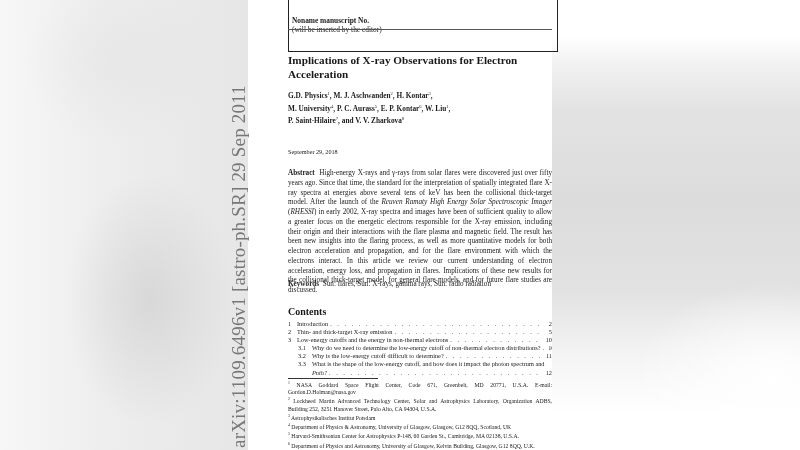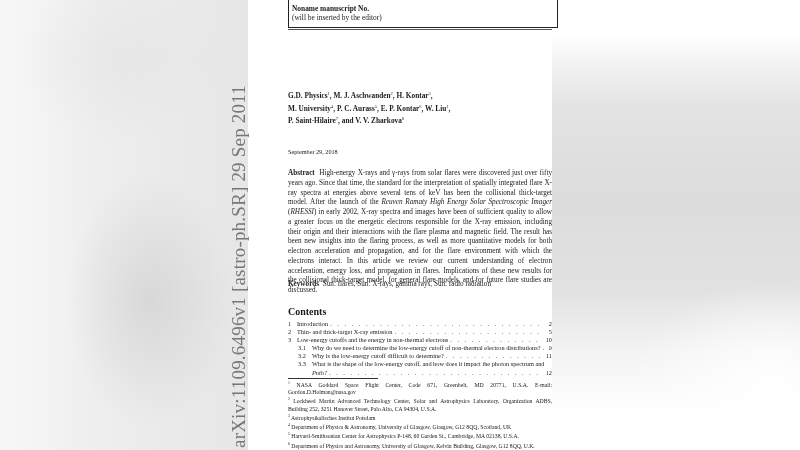--- a/index.html
+++ b/index.html
@@ -30,21 +30,21 @@
     background: #ffffff;
   }
   .arxiv-stamp {
     position: absolute; left: 228px; top: 448px;
     transform-origin: 0 0; transform: rotate(-90deg);
     white-space: nowrap; font-size: 19px; color: #777;
     letter-spacing: 0.2px; width: 330px;
   }
   .ms-box {
     position: absolute; left: 288px; top: 0; width: 262px; height: 19px;
-    border: 1px solid #222; border-top: none; padding: 4px 3px;
+    border: 1px solid #222; border-top: none; padding: 16px 3px;
     font-size: 7.4px; line-height: 9px;
   }
   .ms-box .ms-title { font-weight: bold; display: block; }
   .ms-rule { position: absolute; left: 288px; top: 29px; width: 264px; height: 1px; background: #555; }
   .title {
     position: absolute; left: 288px; top: 53px; width: 270px;
     font-size: 11.2px; font-weight: bold; line-height: 14px;
   }
   .authors {
     position: absolute; left: 288px; top: 89px; width: 270px;
@@ -83,21 +83,21 @@
 
 <div class="arxiv-stamp">arXiv:1109.6496v1  [astro-ph.SR]  29 Sep 2011</div>
 
 <div class="ms-box">
   <span class="ms-title">Noname manuscript No.</span>
   <span>(will be inserted by the editor)</span>
 </div>
 <div class="ms-rule"></div>
 
 <div class="title">
-  <br>
+  <span>Implications of X-ray Observations for Electron Acceleration</span><br>
 </div>
 
 <div class="authors">
   <span>G.D. Physics</span><sup>1</sup>,
   <span>M. J. Aschwanden</span><sup>2</sup>,
   <span>H. Kontar</span><sup>3</sup>,<br>
   <span>M. University</span><sup>4</sup>,
   <span>P. C. Aurass</span><sup>5</sup>,
   <span>E. P. Kontar</span><sup>6</sup>,
   <span>W. Liu</span><sup>1</sup>,<br>

